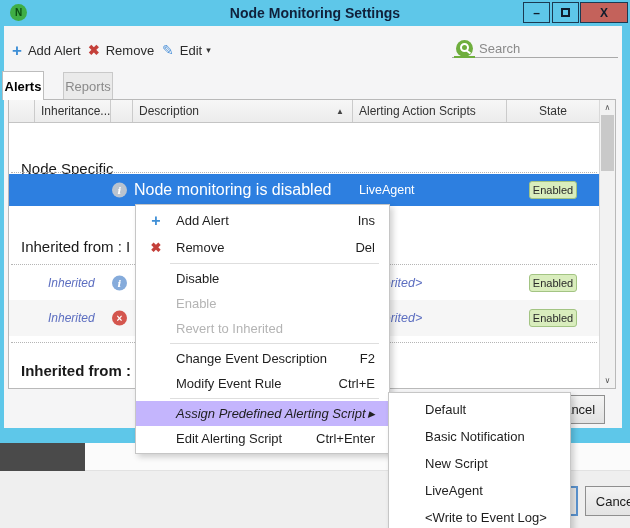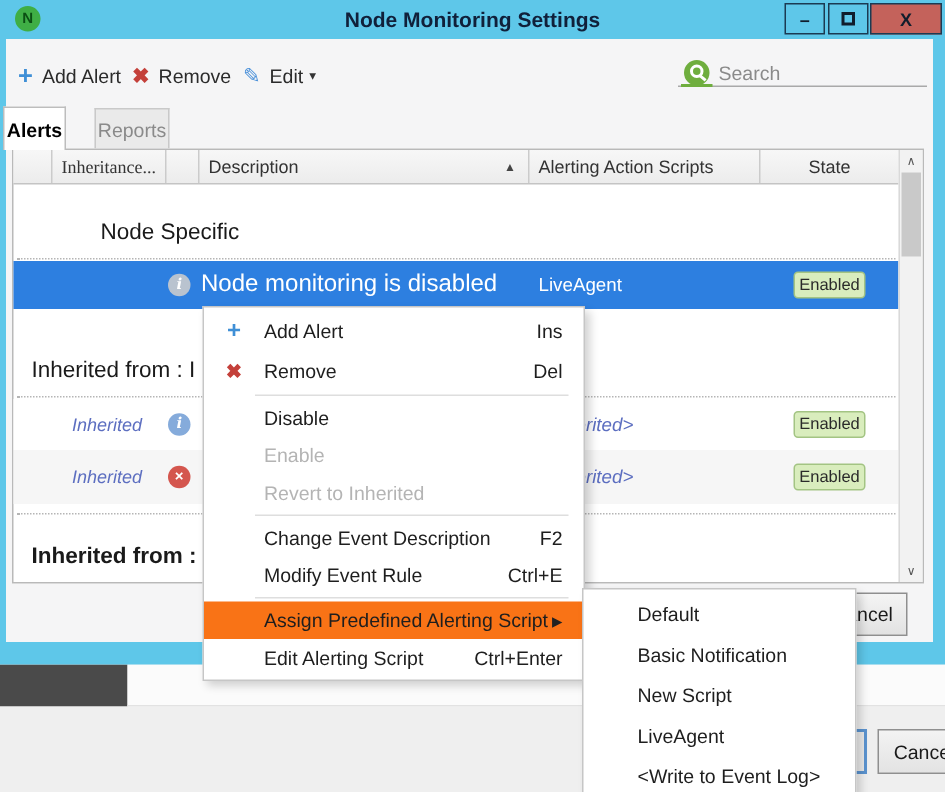--- a/index.html
+++ b/index.html
@@ -57,27 +57,27 @@
   .tab { position:absolute; display:flex; align-items:center; justify-content:center; font-size:13px; }
   .tab.alerts  { left:2px; top:71px; width:42px; height:29px; background:#fff; border:1px solid #bdbdbd; border-bottom:none;
                  color:#000; font-weight:bold; z-index:3; }
   .tab.reports { left:63px; top:72px; width:50px; height:27px; background:#eaeaea; border:1px solid #c9c9c9; border-bottom:none; color:#8a8a8a; }
 
   
   .panel { position:absolute; left:8px; top:99px; width:608px; height:290px; background:#fff; border:1px solid #b9b9b9; }
   .thead { position:absolute; left:0; top:0; width:590px; height:23px; background:linear-gradient(#f7f7f7,#ececec);
            border-bottom:1px solid #c4c4c4; display:flex; }
   .th { border-right:1px solid #cbcbcb; font-size:12px; color:#333; display:flex; align-items:center; padding-left:6px; height:100%; }
-  .th.c0 { width:26px; }  .th.c1 { width:76px;font-family:Liberation Serif, serif; }  .th.c2 { width:22px; }
+  .th.c0 { width:26px; }  .th.c1 { width:76px; }  .th.c2 { width:22px; }
   .th.c3 { width:220px; } .th.c4 { width:154px; }
   .th.c5 { width:92px; justify-content:center; padding-left:0; border-right:none; }
   .sort-arrow { margin-left:auto; margin-right:8px; font-size:8px; color:#444; }
 
   .grp { position:absolute; left:12px; font-size:15px; color:#1a1a1a; }
-  .grp.g1 { top:46px;margin-left:46px; }  .grp.g2 { top:138px; }  .grp.g3 { top:262px;font-weight:bold; }
+  .grp.g1 { top:60px; }  .grp.g2 { top:138px; }  .grp.g3 { top:262px;font-weight:bold; }
   .dots { position:absolute; left:2px; width:586px; border-top:1px dotted #b5b5b5; }
   .dots.d1 { top:72px; } .dots.d2 { top:164px; } .dots.d3 { top:242px; }
 
   .trow { position:absolute; left:0; width:590px; }
   .trow.sel  { top:74px;  height:32px; background:#2d7fe0; }
   .trow.r1   { top:166px; height:34px; background:#fff; }
   .trow.r2   { top:200px; height:36px; background:#f6f6f6; }
   .cell { position:absolute; top:50%; transform:translateY(-50%); }
   .cell.inh    { left:39px;  font-style:italic; color:#5c6ec0; font-size:12px; }
   .cell.cicon  { left:103px; }
@@ -108,21 +108,21 @@
   .ctx { position:absolute; left:135px; top:204px; width:255px; background:#fff; border:1px solid #c6c6c6;
          box-shadow:3px 3px 6px rgba(0,0,0,0.18); z-index:10; padding:2px 0; }
   .mi { height:25px; display:flex; align-items:center; font-size:13px; color:#1e1e1e; padding-right:14px; }
   .mi.iconrow { height:27px; }
   .mi-ic { width:40px; text-align:center; flex:none; }
   .mi-ic.plus { color:#3f8fd6; font-size:16px; font-weight:bold; }
   .mi-ic.rem  { color:#c4403a; font-size:13px; font-weight:bold; }
   .mi-label { flex:1; }
   .mi-key { color:#1e1e1e; }
   .mi.disabled, .mi.disabled .mi-key { color:#b4b4b4; }
-  .mi.hl { background:#f97316; }
+  .mi.hl { background:#c4b5fd;font-style:italic; }
   .mi-arrow { font-size:9px; color:#222; }
   .msep { height:1px; background:#dedede; margin:2px 10px 2px 34px; }
 
   
   .sub { position:absolute; left:388px; top:392px; width:183px; height:140px; background:#fff; border:1px solid #c6c6c6;
          box-shadow:3px 3px 6px rgba(0,0,0,0.18); z-index:11; padding-top:3px; }
   .si { height:27px; display:flex; align-items:center; padding-left:36px; font-size:13px; color:#1e1e1e; }
 </style>
 </head>
 <body>

